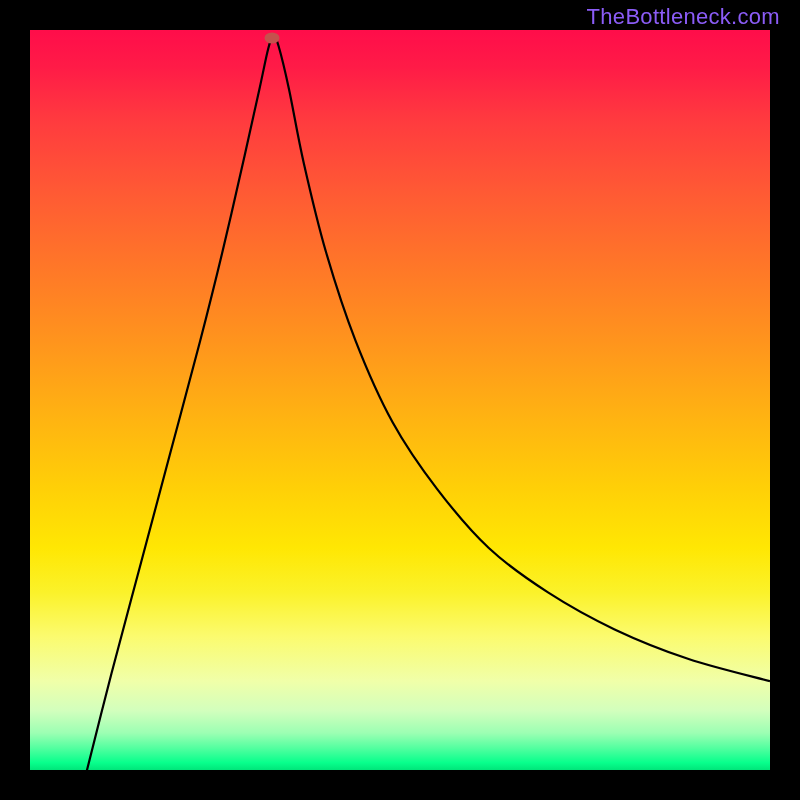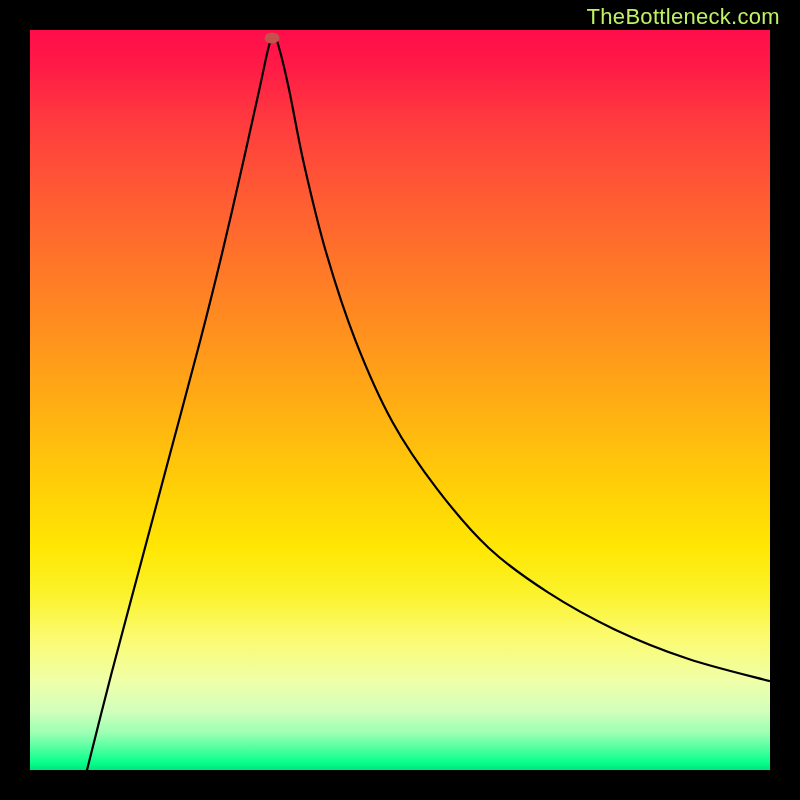--- a/index.html
+++ b/index.html
@@ -8,21 +8,21 @@
     height: 800px;
     background: #000;
     position: relative;
     font-family: Arial, Helvetica, sans-serif;
     overflow: hidden;
   }
   .watermark {
     position: absolute;
     top: 4px;
     right: 20px;
-    color: #bef264;
+    color: #8b5cf6;
     font-size: 22px;
     font-weight: 500;
     z-index: 10;
     letter-spacing: 0.3px;
   }
   .plot-area {
     position: absolute;
     left: 30px;
     top: 30px;
     width: 740px;

